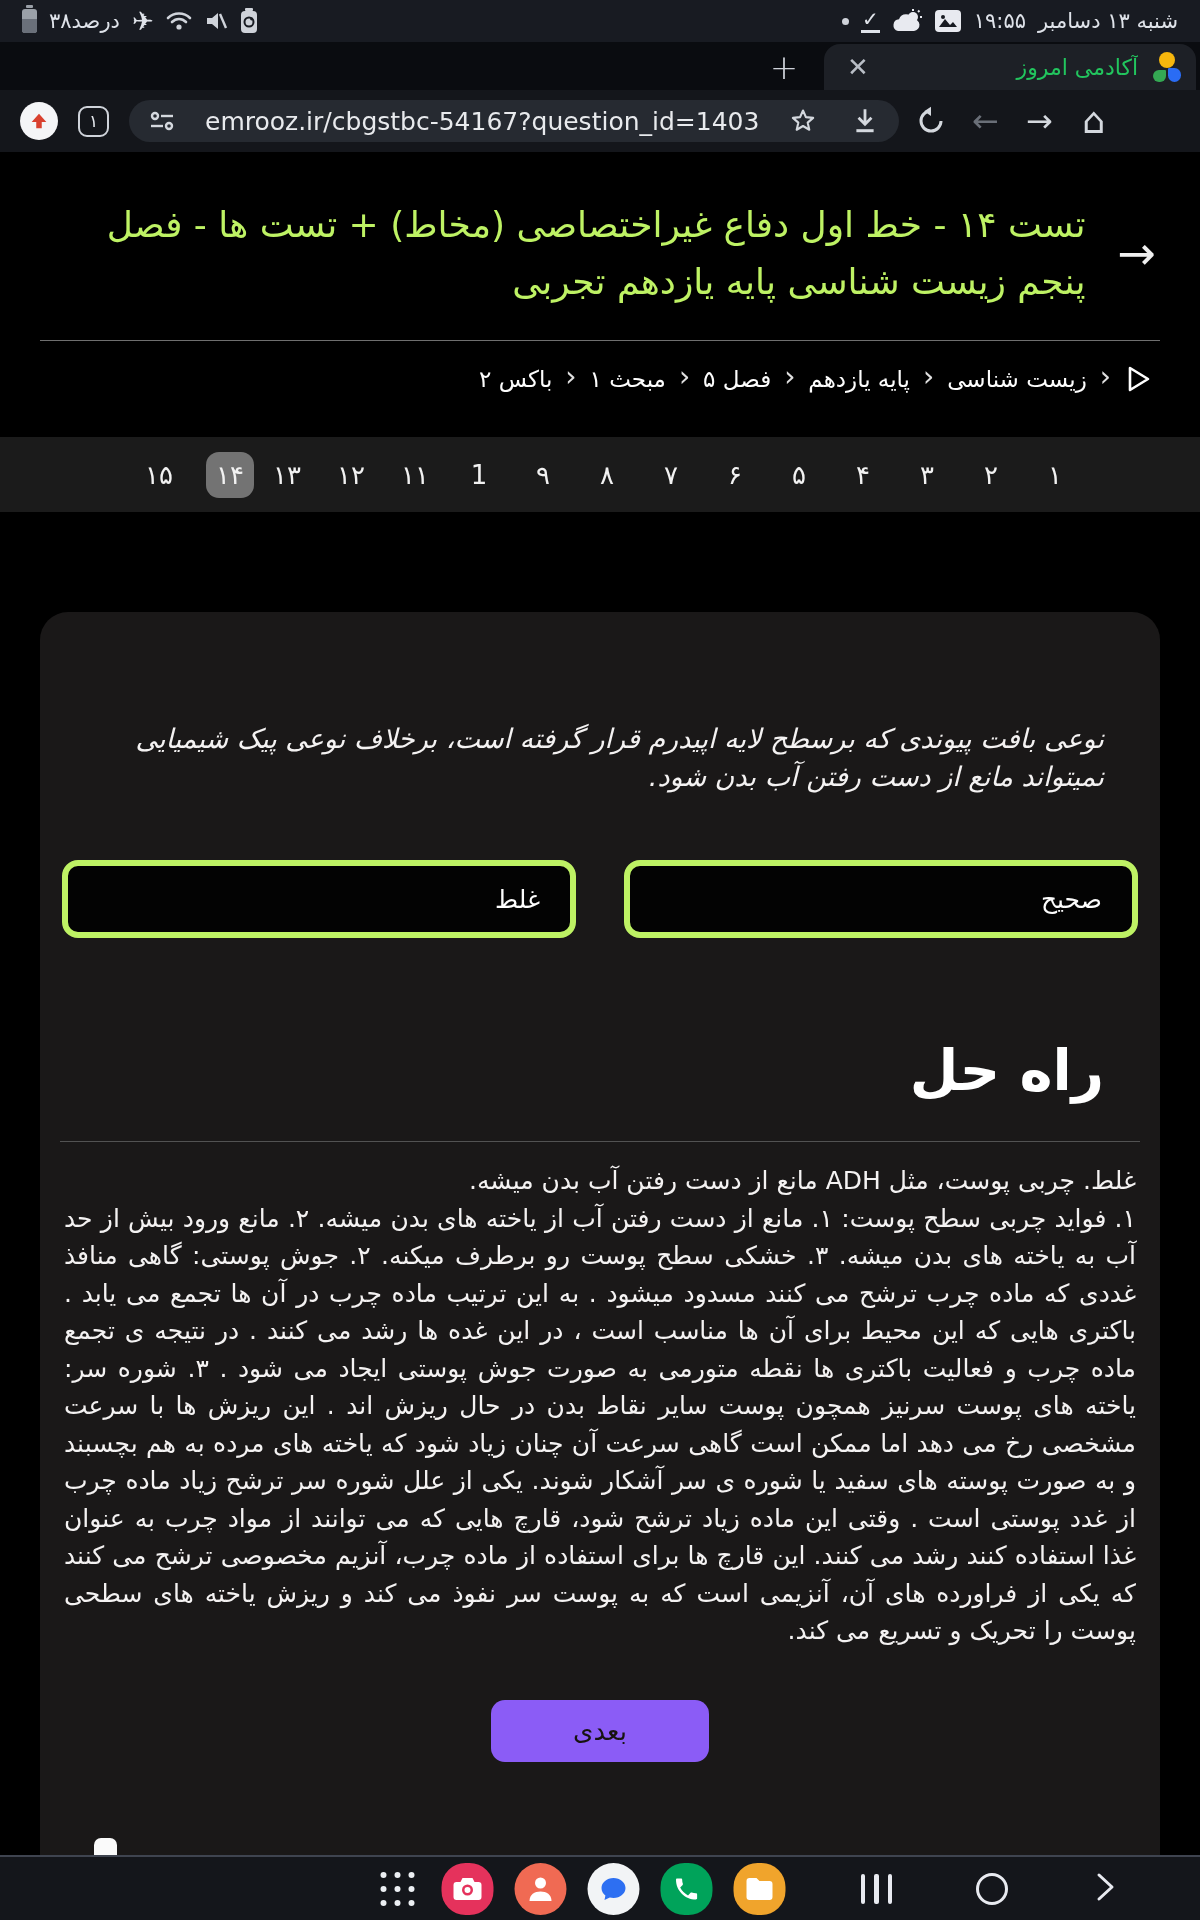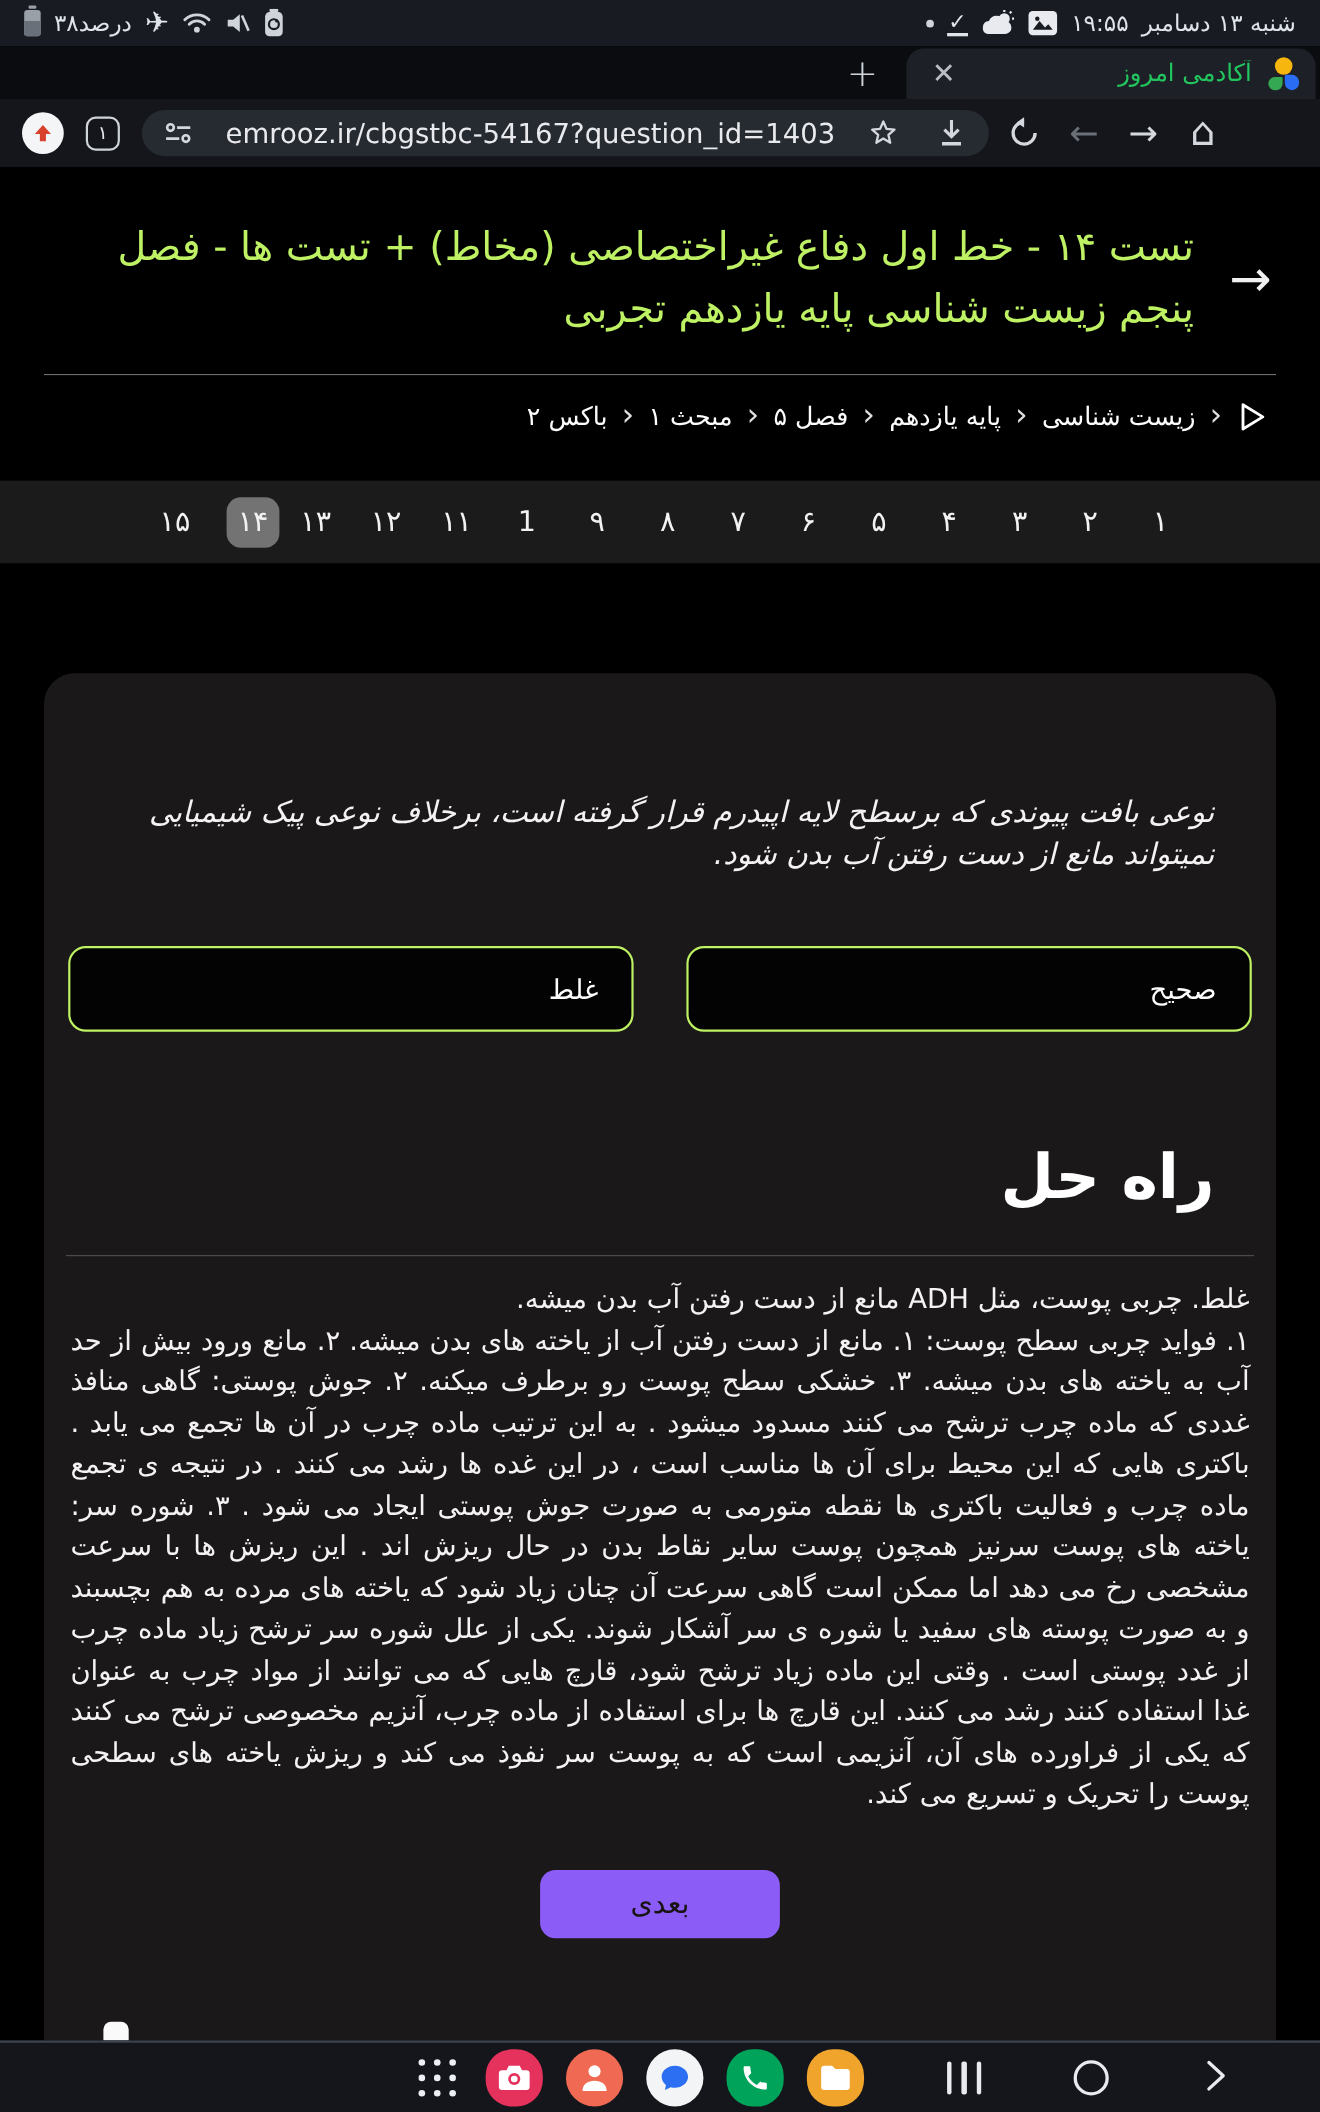--- a/index.html
+++ b/index.html
@@ -99,21 +99,21 @@
   .card {
     flex:1; margin:100px 40px 0; background:#1a1818;
     border-radius:28px 28px 0 0; direction:rtl;
   }
   .question {
     padding:108px 56px 0 56px; text-align:right;
     font-size:27px; line-height:38px; color:#f4f2f2;font-style:italic;
   }
   .answers { display:flex; gap:48px; margin:64px 22px 0; }
   .answer-btn {
-    flex:1; height:78px; background:#030303; border:2px solid #bef264; border-radius:16px;
+    flex:1; height:78px; background:#030303; border:6px solid #bef264; border-radius:16px;
     display:flex; align-items:center; padding:0 30px;
     font-size:25px; color:#fdfdfd; font-family:inherit;
   }
   .solution-title { margin:100px 56px 0; font-size:56px; font-weight:600; text-align:right; color:#fff; }
   .solution-divider { border:none; border-top:1.5px solid #525252; margin:38px 20px 0; }
   .solution { margin:20px 24px 0; color:#f4f2f2; font-size:25px; line-height:37.5px; }
   .solution .p1 { text-align:right; }
   .solution .p2 { text-align:justify; }
   .next-btn {
     display:block; margin:50px auto 0; width:218px; height:62px;

